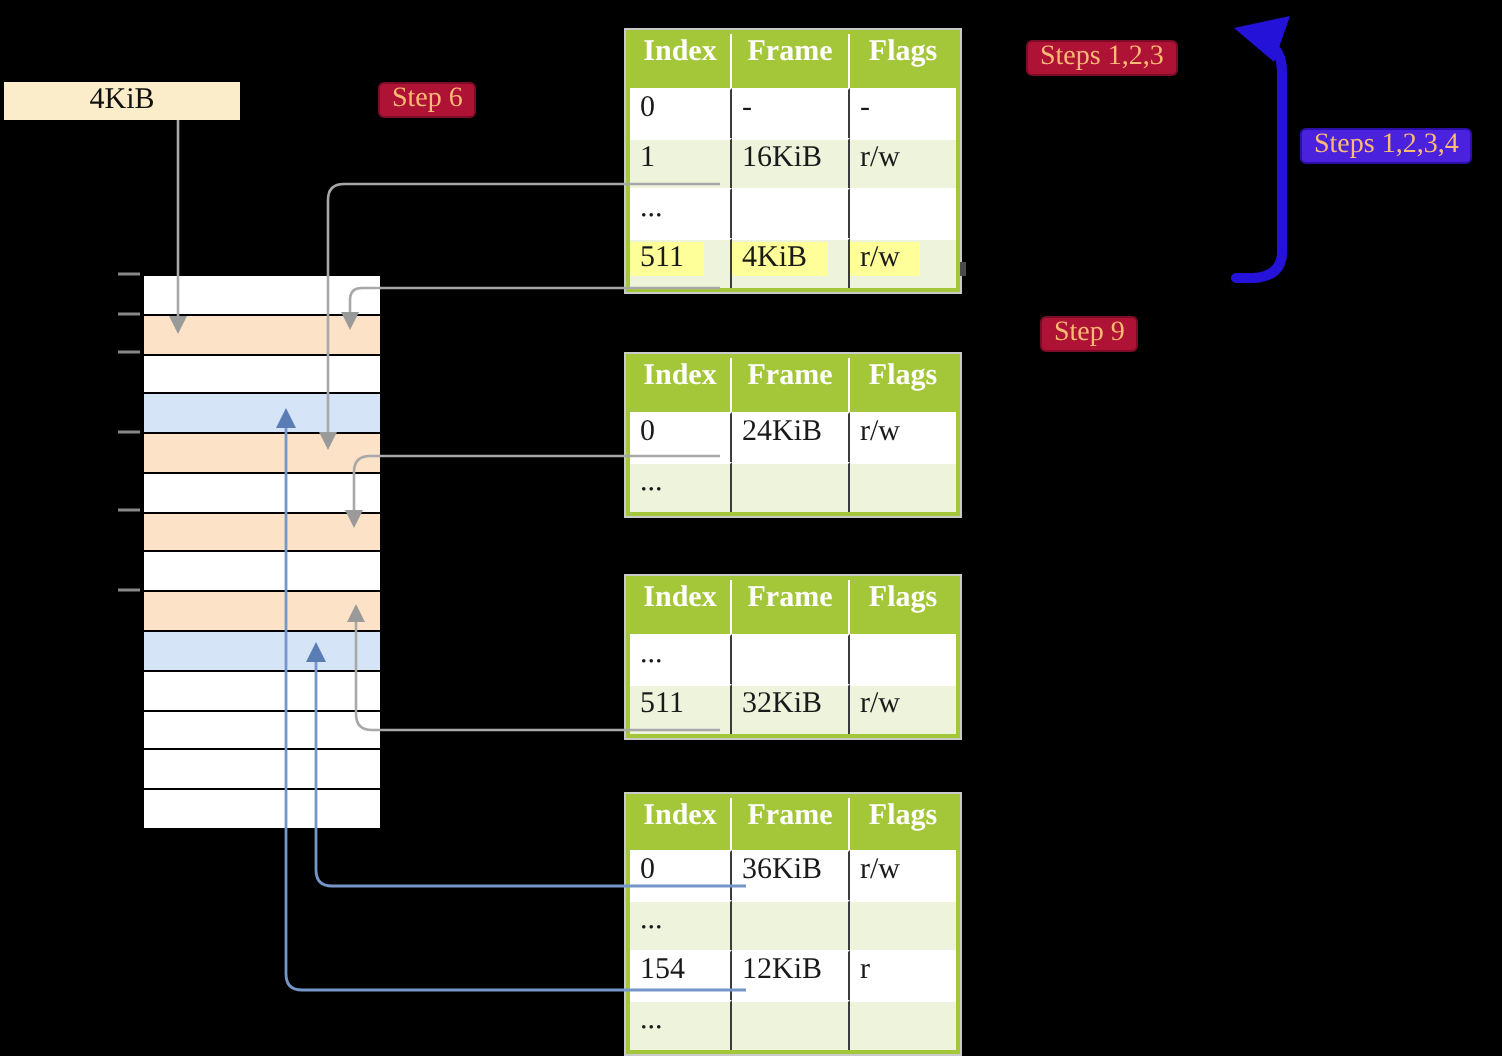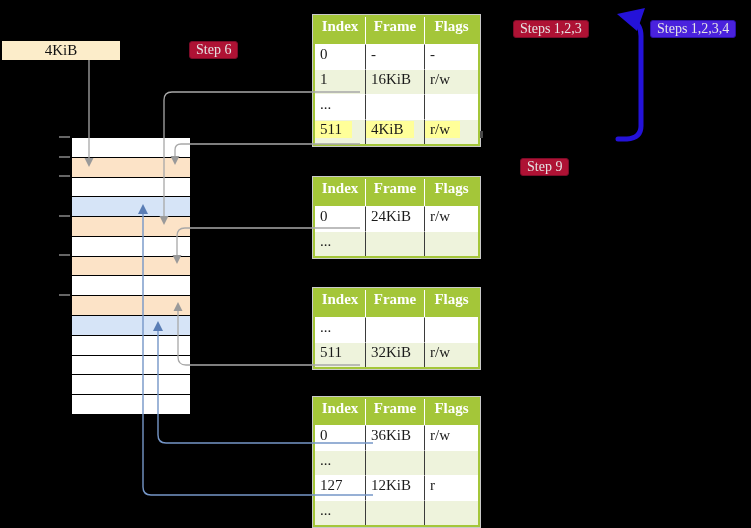--- a/index.html
+++ b/index.html
@@ -10,24 +10,24 @@
     --peach:#fce3c7; --lblue:#d6e4f7;
     --grey-line:#a8a8a8; --blue-line:#7596c8; --blue-head:#5a7db5;
     --big-blue:#2412d9;
   }
   html,body{margin:0;padding:0;background:#000;}
   #canvas{position:relative;width:751px;height:528px;background:#000;overflow:hidden;
           font-family:"Liberation Serif","DejaVu Serif",serif;}
   
   .plabel{position:absolute;font-size:15px;color:#111;background:var(--cream);
           text-align:center;line-height:19px;width:118px;height:19px;}
-  .steplabel{position:absolute;font-size:14px;color:#e5e5e5;background:var(--crimson);
+  .steplabel{position:absolute;font-size:14px;color:#fdba74;background:var(--crimson);
              border:1px solid var(--crimson-dark);border-radius:3px;
              padding:0 6px;line-height:16px;height:16px;white-space:nowrap;}
-  .steplabel.blue{background:var(--violet);border-color:var(--violet-dark);}
+  .steplabel.blue{background:var(--violet);border-color:var(--violet-dark);margin-top:44px;}
   
   #stack{position:absolute;left:71px;top:137px;width:118px;height:276px;
          border:1px solid #000;background:#fff;display:flex;flex-direction:column;
          box-sizing:content-box;}
   .mrow{flex:1 1 0;border-bottom:1px solid #000;background:#fff;}
   .mrow:last-child{border-bottom:none;}
   .mrow[data-color="peach"]{background:var(--peach);}
   .mrow[data-color="blue"]{background:var(--lblue);}
   .mrow[data-color="white"]{background:#fff;}
   
@@ -123,21 +123,21 @@
   <div class="ptable r4b" style="top:397px;">
     <div class="cell th">Index</div>
     <div class="cell th">Frame</div>
     <div class="cell th lastcol">Flags</div>
     <div class="cell td">0</div>
     <div class="cell td">36KiB</div>
     <div class="cell td lastcol">r/w</div>
     <div class="cell td greenrow">...</div>
     <div class="cell td greenrow"></div>
     <div class="cell td greenrow lastcol"></div>
-    <div class="cell td">127</div>
+    <div class="cell td">154</div>
     <div class="cell td">12KiB</div>
     <div class="cell td lastcol">r</div>
     <div class="cell td greenrow">...</div>
     <div class="cell td greenrow"></div>
     <div class="cell td greenrow lastcol"></div>
   </div>
 
   <svg id="overlay" width="751" height="528" viewBox="0 0 751 528">
 
     <g stroke="#888" stroke-width="1.5">

